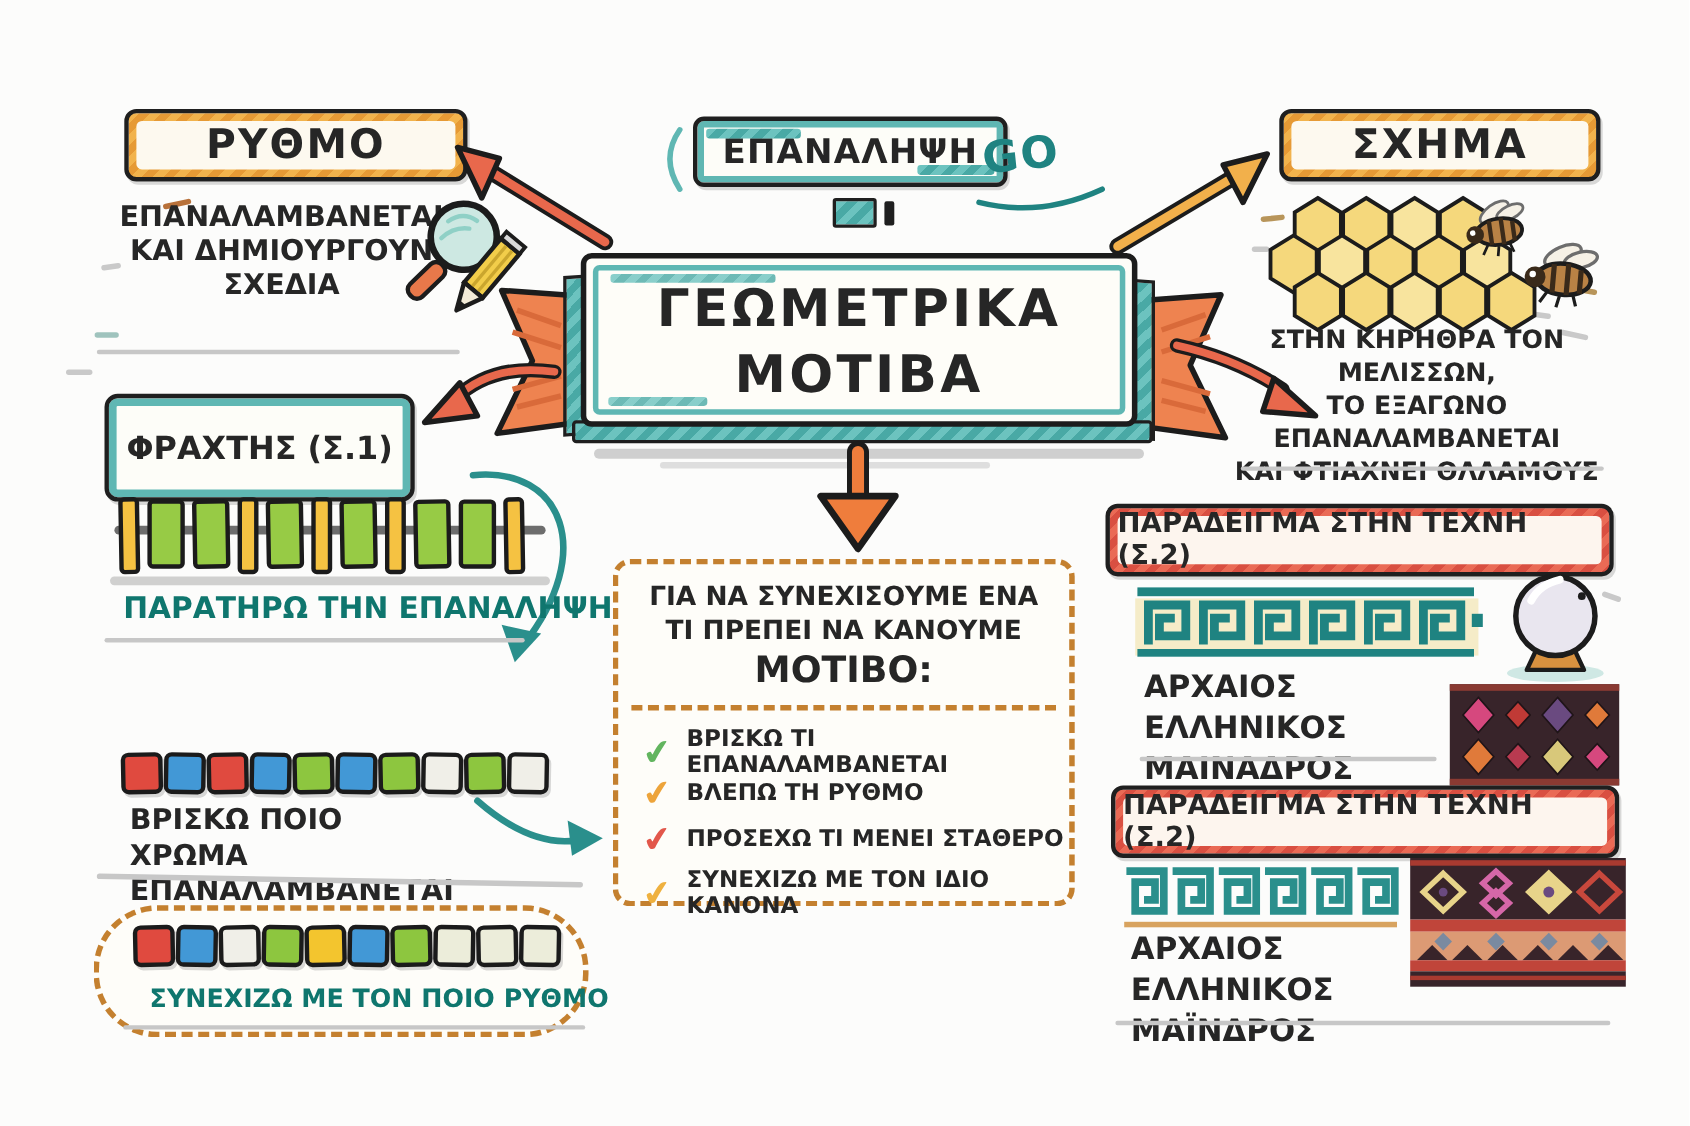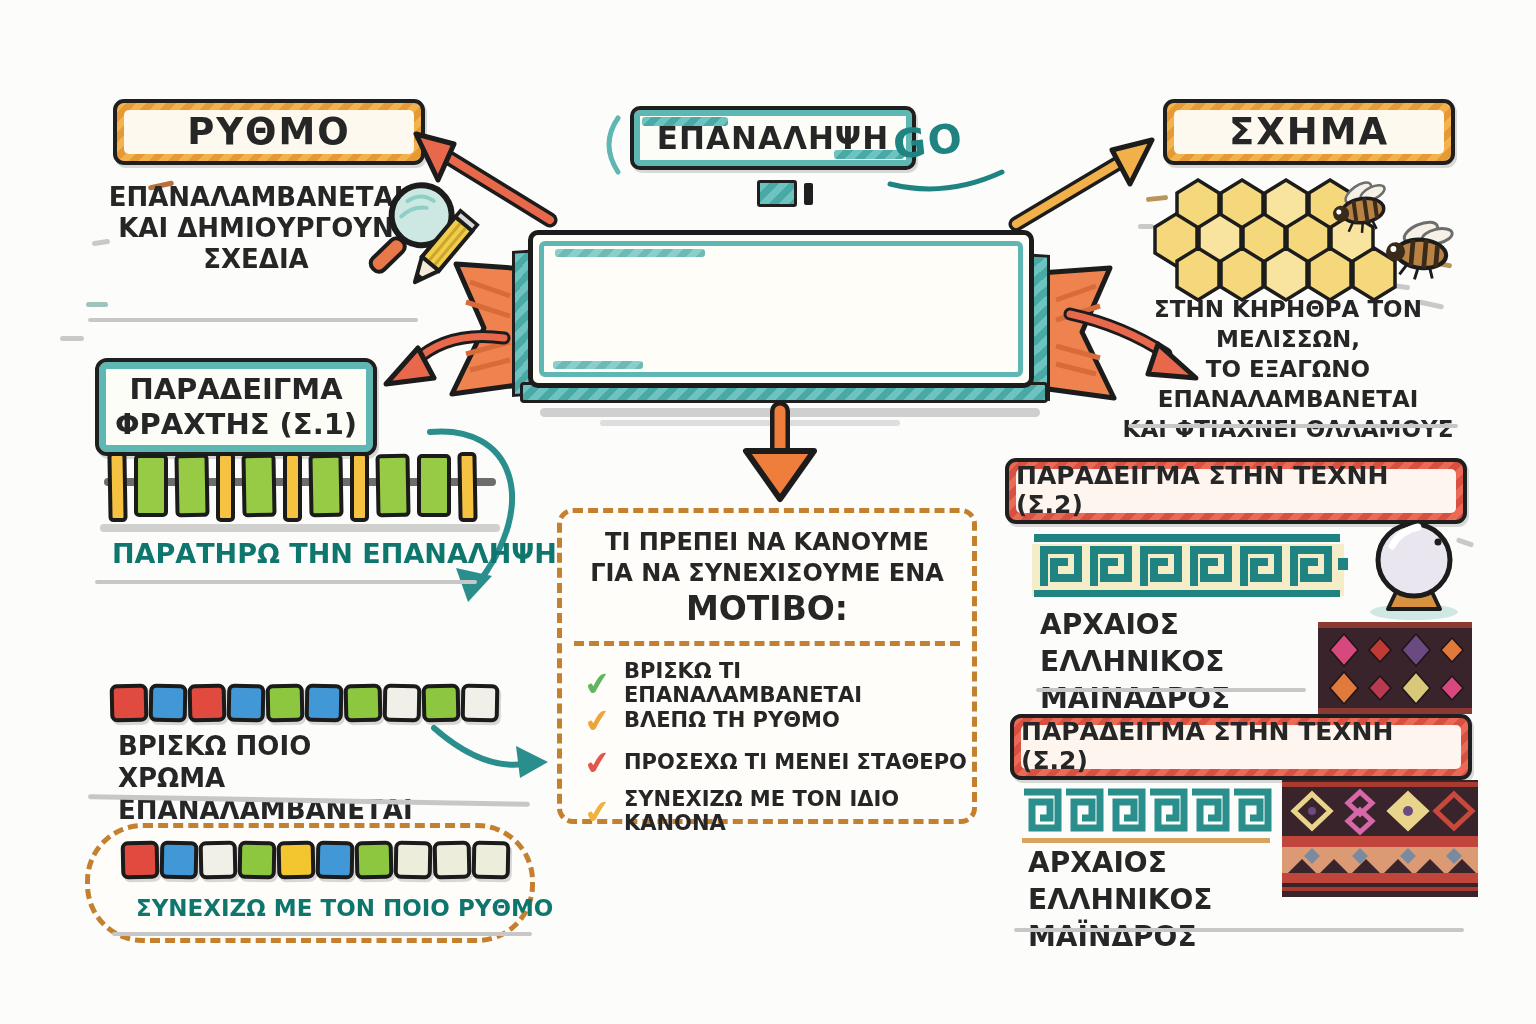--- a/index.html
+++ b/index.html
@@ -113,20 +113,24 @@
   <div class="abs frame-teal" style="left:512px;top:250px;width:28px;height:146px;border:3px solid #1f1f1f;transform:skewY(-4deg);box-sizing:border-box;"></div>
   <div class="abs frame-teal" style="left:1022px;top:254px;width:28px;height:146px;border:3px solid #1f1f1f;transform:skewY(4deg);box-sizing:border-box;"></div>
   <div class="abs frame-teal" style="left:520px;top:382px;width:528px;height:21px;border:3px solid #1f1f1f;border-radius:4px;box-sizing:border-box;"></div>
   <div class="abs" style="left:540px;top:408px;width:500px;height:9px;background:#cfcfcf;border-radius:5px;"></div>
   <div class="abs" style="left:600px;top:420px;width:300px;height:6px;background:#dedede;border-radius:4px;"></div>
 
   <div class="abs" style="left:528px;top:230px;width:506px;height:158px;border:5px solid #1c1c1c;border-radius:10px;background:#fefdf8;box-sizing:border-box;">
     <div class="abs" style="left:6px;top:6px;right:6px;bottom:6px;border:5px solid #5fb7b3;border-radius:6px;"></div>
     <div class="abs frame-teal" style="left:22px;top:14px;width:150px;height:8px;border-radius:3px;opacity:.8;"></div>
     <div class="abs frame-teal" style="left:20px;bottom:14px;width:90px;height:8px;border-radius:3px;opacity:.8;"></div>
+    <div class="stack" style="left:0;top:16px;width:100%;font-size:47px;line-height:60px;letter-spacing:3px;">
+      <div>ΓΕΩΜΕΤΡΙΚΑ</div>
+      <div>ΜΟΤΙΒΑ</div>
+    </div>
   </div>
 
   <svg style="left:398px;top:122px;" width="164" height="108" viewBox="0 0 164 108">
     <path d="M152,98 L48,34" stroke="#1c1c1c" stroke-width="15" stroke-linecap="round"></path>
     <path d="M152,98 L48,34" stroke="#e8684c" stroke-width="8" stroke-linecap="round"></path>
     <polygon points="18,12 56,22 40,58" fill="#e8684c" stroke="#1c1c1c" stroke-width="5" stroke-linejoin="round"></polygon>
   </svg>
   <svg style="left:1002px;top:122px;" width="168" height="112" viewBox="0 0 168 112">
     <path d="M14,102 L118,40" stroke="#1c1c1c" stroke-width="15" stroke-linecap="round"></path>
     <path d="M14,102 L118,40" stroke="#f2b04b" stroke-width="8" stroke-linecap="round"></path>
@@ -150,21 +154,20 @@
   <svg style="left:412px;top:418px;" width="136" height="192" viewBox="0 0 136 192">
     <path d="M18,14 C100,6 130,84 64,168" stroke="#2a8f8c" stroke-width="6" fill="none" stroke-linecap="round"></path>
     <polygon points="56,184 44,150 80,158" fill="#2a8f8c"></polygon>
   </svg>
   <svg style="left:424px;top:716px;" width="130" height="74" viewBox="0 0 130 74">
     <path d="M10,12 Q58,54 100,48" stroke="#2a8f8c" stroke-width="6" fill="none" stroke-linecap="round"></path>
     <polygon points="124,46 92,30 96,62" fill="#2a8f8c"></polygon>
   </svg>
 
   <div class="abs" style="left:95px;top:358px;width:282px;height:98px;border:4px solid #1f1f1f;border-radius:12px;background:#fdfdf8;box-shadow:inset 0 0 0 7px #5fb7b3,2px 3px 0 rgba(150,150,150,.35);display:flex;flex-direction:column;align-items:center;justify-content:center;box-sizing:border-box;line-height:1.2;">
-    <div style="font-size:29px;">ΠΑΡΑΔΕΙΓΜΑ</div>
     <div style="font-size:29px;">ΦΡΑΧΤΗΣ (Σ.1)</div>
   </div>
   <div class="abs" style="left:104px;top:478px;width:392px;height:8px;background:#6d6d6d;border-radius:4px;"></div>
   <div class="fencerow" style="left:108px;top:452px;">
       <div class="slat post" style="background: rgb(245, 194, 66);"></div>
       <div class="slat plank" style="background: rgb(151, 203, 69);"></div>
       <div class="slat plank" style="background: rgb(151, 203, 69);"></div>
       <div class="slat post" style="background: rgb(245, 194, 66);"></div>
       <div class="slat plank" style="background: rgb(151, 203, 69);"></div>
       <div class="slat post" style="background: rgb(245, 194, 66);"></div>
@@ -207,22 +210,22 @@
       <div class="cube" style="background: rgb(141, 198, 63);"></div>
       <div class="cube" style="background: rgb(236, 237, 218);"></div>
       <div class="cube" style="background: rgb(236, 237, 218);"></div>
       <div class="cube" style="background: rgb(236, 237, 218);"></div>
     </div>
   <span class="t" style="left:136px;top:895px;font-size:23px;">ΣΥΝΕΧΙΖΩ ΜΕ ΤΟΝ ΠΟΙΟ ΡΥΘΜΟ</span>
   <div class="gray-line" style="left:112px;top:932px;width:420px;"></div>
 
   <div class="dashed" style="left:557px;top:508px;width:420px;height:316px;border-radius:16px;">
     <div class="stack" style="left:0;top:14px;width:100%;font-size:24px;line-height:31px;">
+      <div>ΓΙΑ ΝΑ ΣΥΝΕΧΙΣΟΥΜΕ ΕΝΑ</div>
       <div>ΤΙ ΠΡΕΠΕΙ ΝΑ ΚΑΝΟΥΜΕ</div>
-      <div>ΓΙΑ ΝΑ ΣΥΝΕΧΙΣΟΥΜΕ ΕΝΑ</div>
       <div style="font-size:33px;margin-top:4px;">ΜΟΤΙΒΟ:</div>
     </div>
     <div class="abs" style="left:12px;top:128px;width:386px;border-top:5px dashed #c4802f;"></div>
     <div class="chk-item" style="left:22px;top:146px;">
       <span class="check-icon" style="color: rgb(98, 181, 95);">✔</span>
       <span>ΒΡΙΣΚΩ ΤΙ ΕΠΑΝΑΛΑΜΒΑΝΕΤΑΙ</span>
     </div>
     <div class="chk-item" style="left:22px;top:188px;">
       <span class="check-icon" style="color: rgb(237, 164, 59);">✔</span>
       <span>ΒΛΕΠΩ ΤΗ ΡΥΘΜΟ</span>

